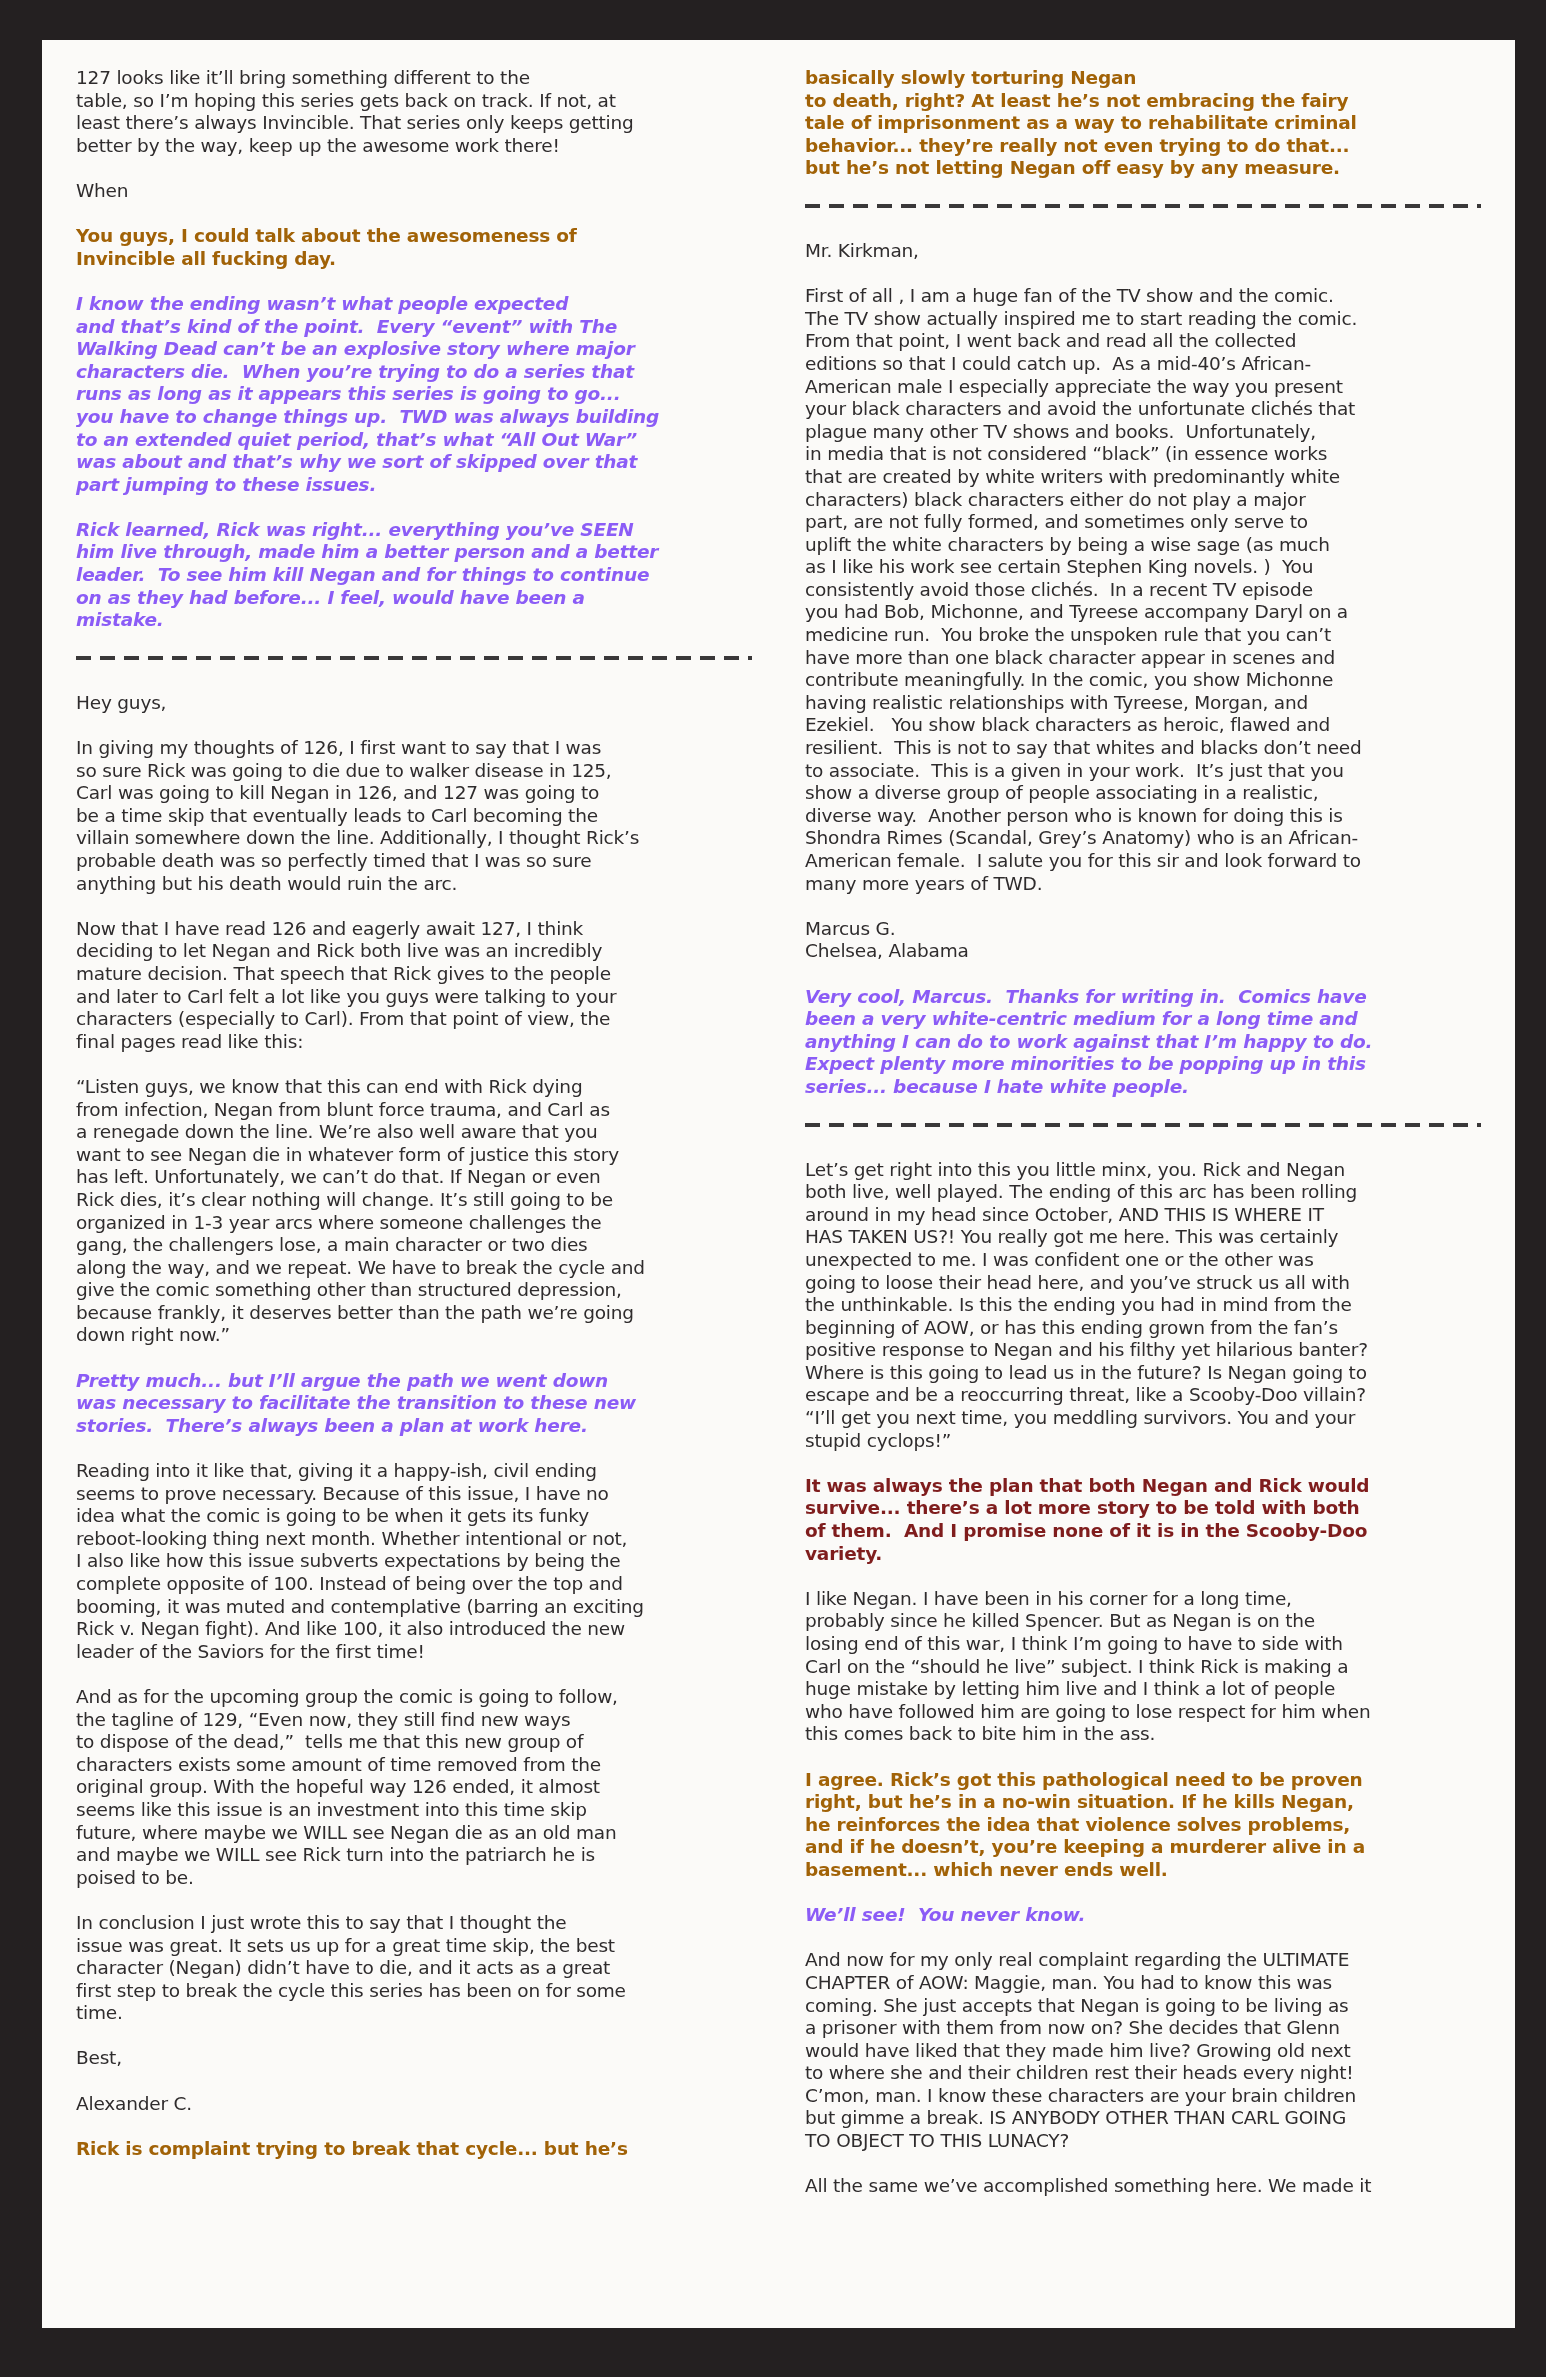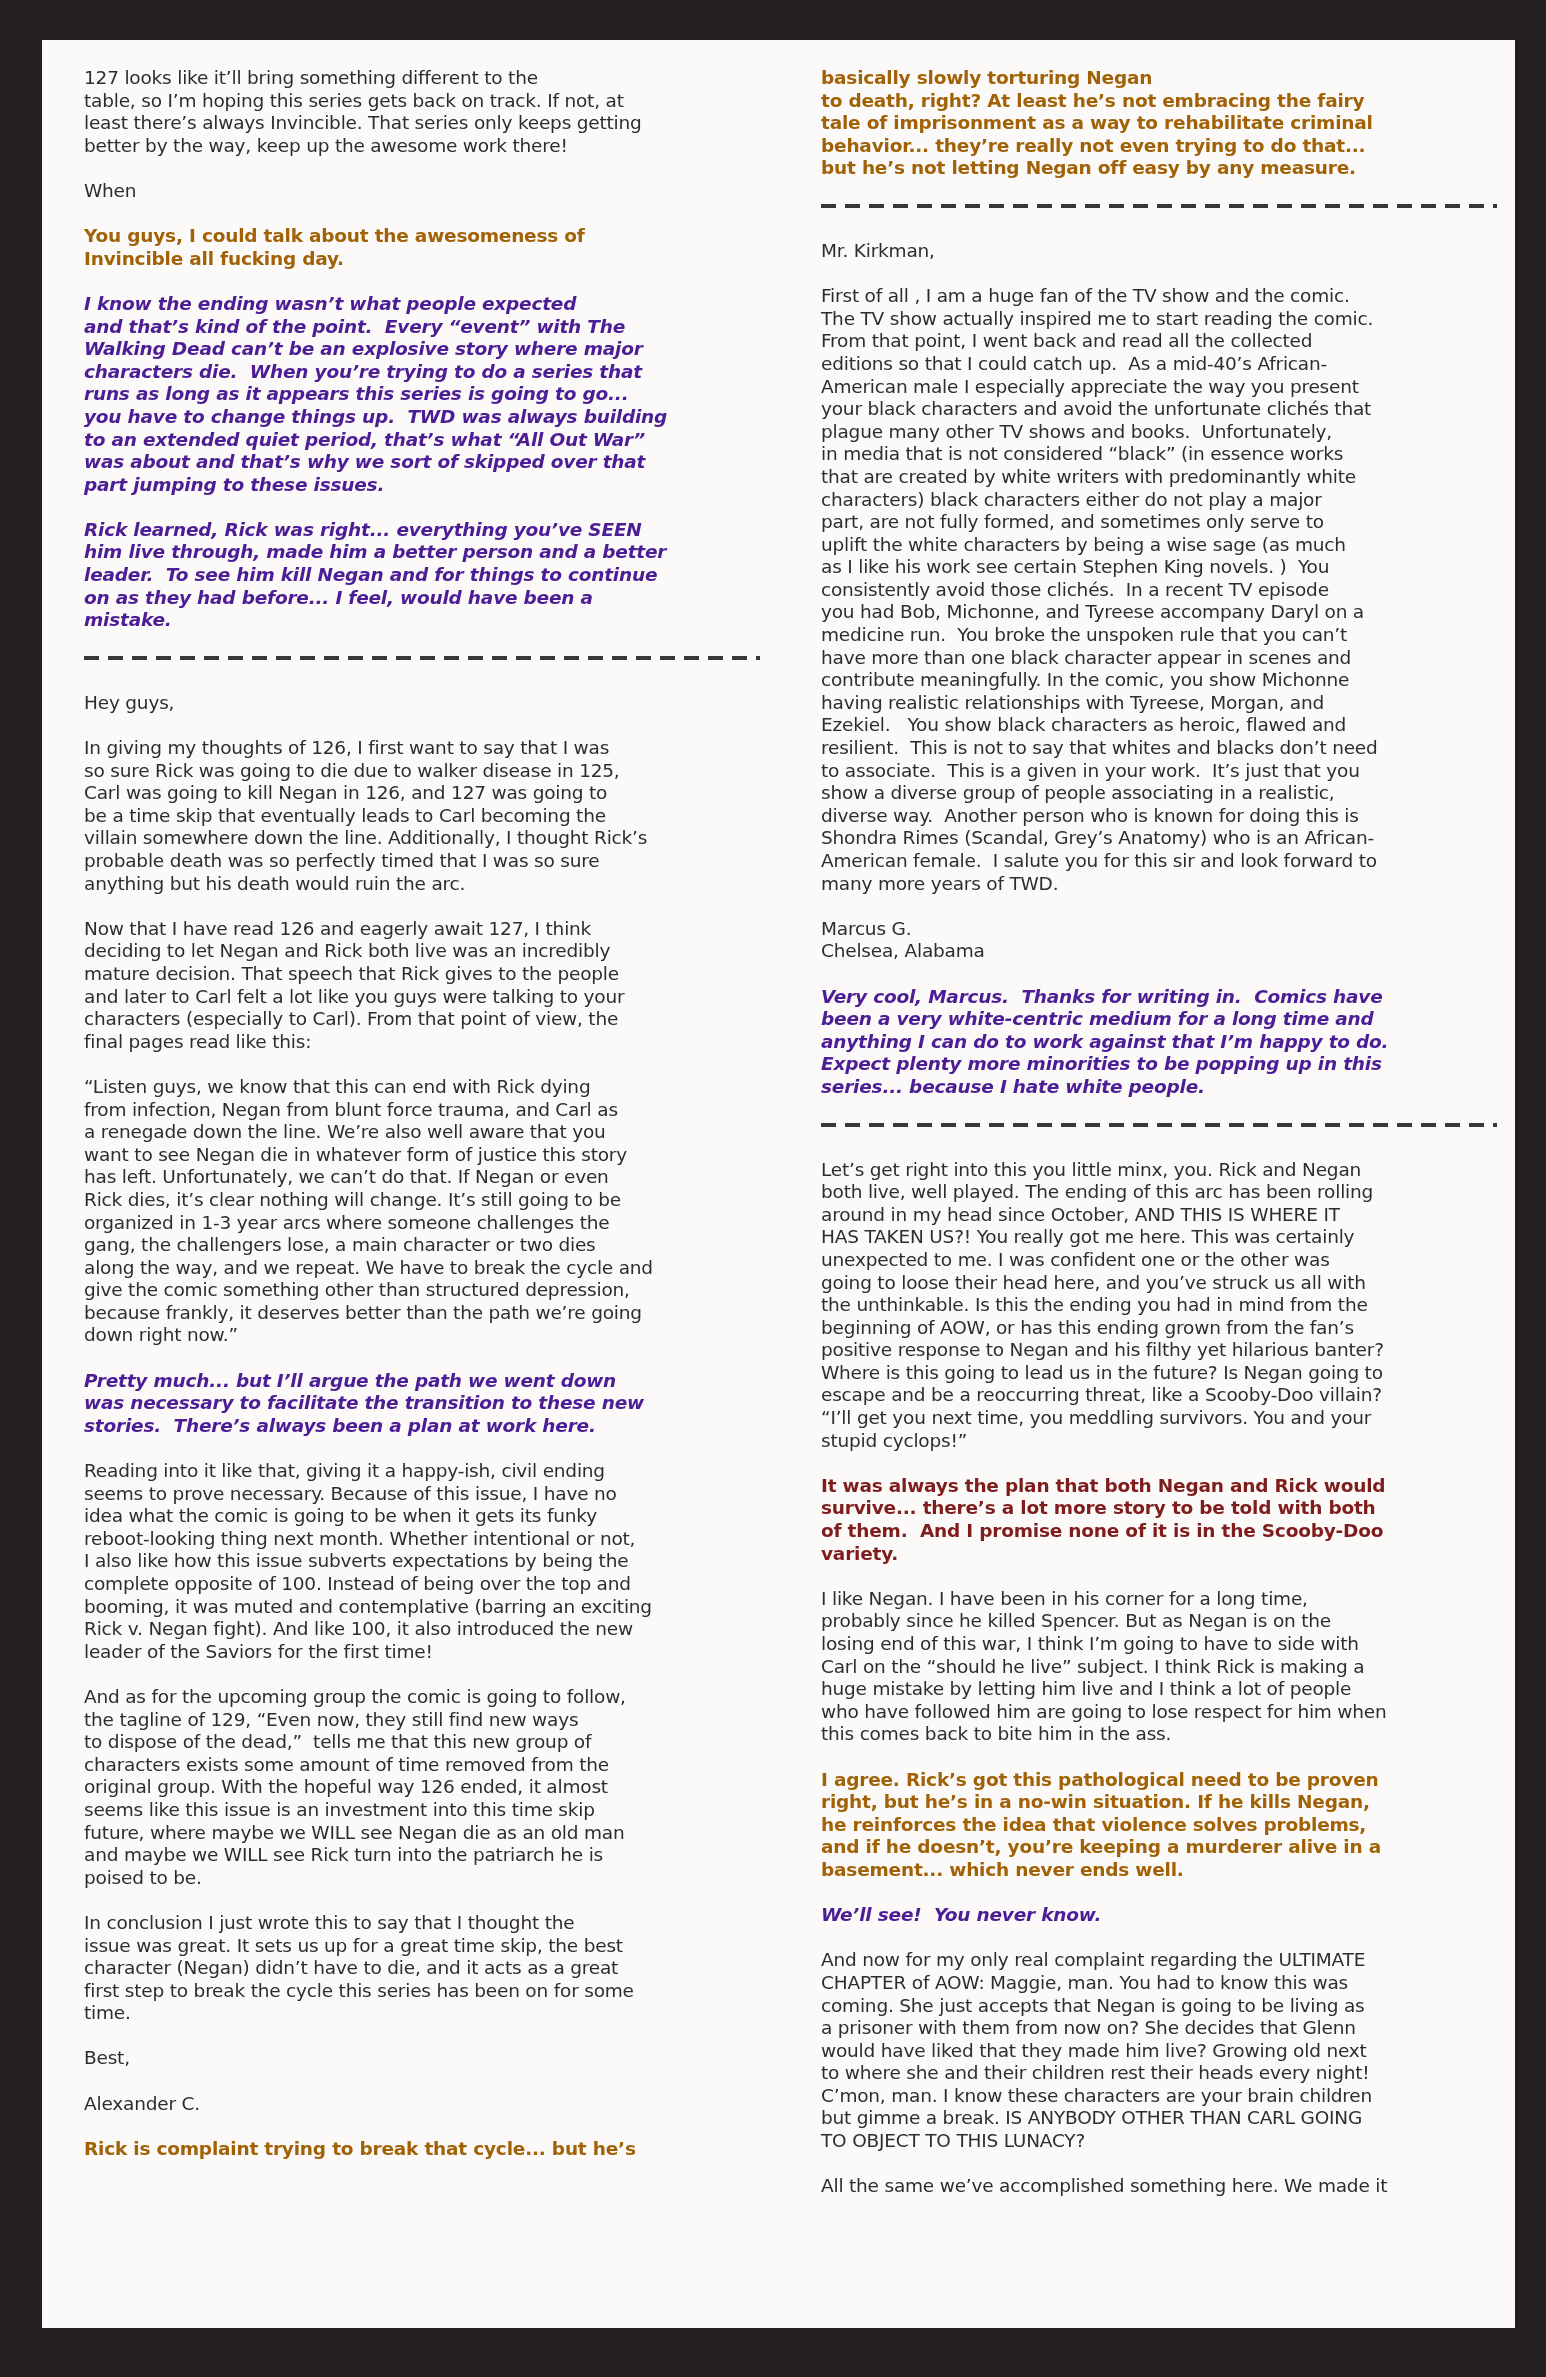--- a/index.html
+++ b/index.html
@@ -6,29 +6,29 @@
   html,body{margin:0;padding:0;}
   body{
     width:1547px;height:2377px;position:relative;
     background:#242021;overflow:hidden;
   }
   .page{
     position:absolute;left:42px;top:40px;width:1473px;height:2288px;
     background:#fbfaf8;overflow:hidden;
   }
   .cols{display:flex;gap:50px;padding:27px 0 0 34px;}
-  .col{width:679px;flex:0 0 auto;margin-left:8px;}
+  .col{width:679px;flex:0 0 auto;}
   p.t{
     font-family:"DejaVu Sans",sans-serif;
     font-size:18.5px;line-height:22.6px;letter-spacing:-0.2px;
     color:#2f2c2d;white-space:pre-wrap;margin:0 0 22.6px 0;
   }
   p.t.b{font-weight:700;color:#a16207;}
   p.t.bg{font-weight:700;color:#7f1d1d;}
-  p.t.big{font-weight:700;font-style:italic;color:#4c1d95;}
+  p.t.big{font-weight:700;font-style:italic;color:#8b5cf6;}
   .divider{
     height:4px;margin:24px 3.2px 32px 0;
     background:repeating-linear-gradient(90deg,#3a3839 0 15.3px,transparent 15.3px 24px);
   }
 </style>
 </head>
 <body>
 
 <div class="page">
   <div class="cols">

